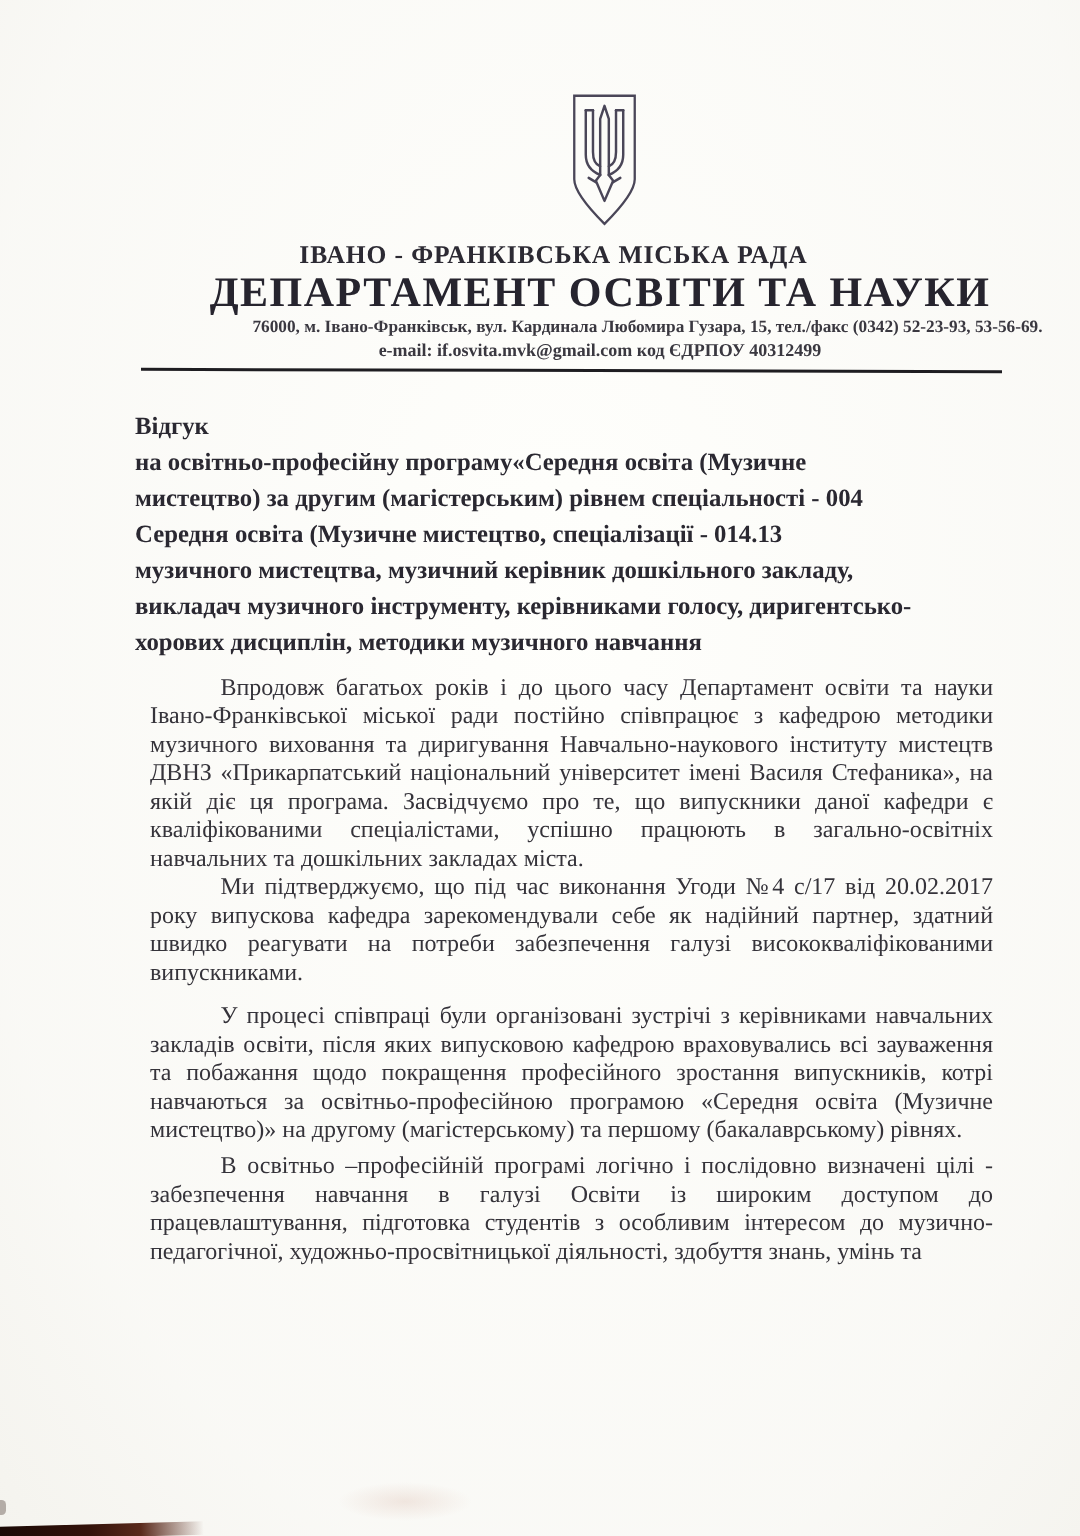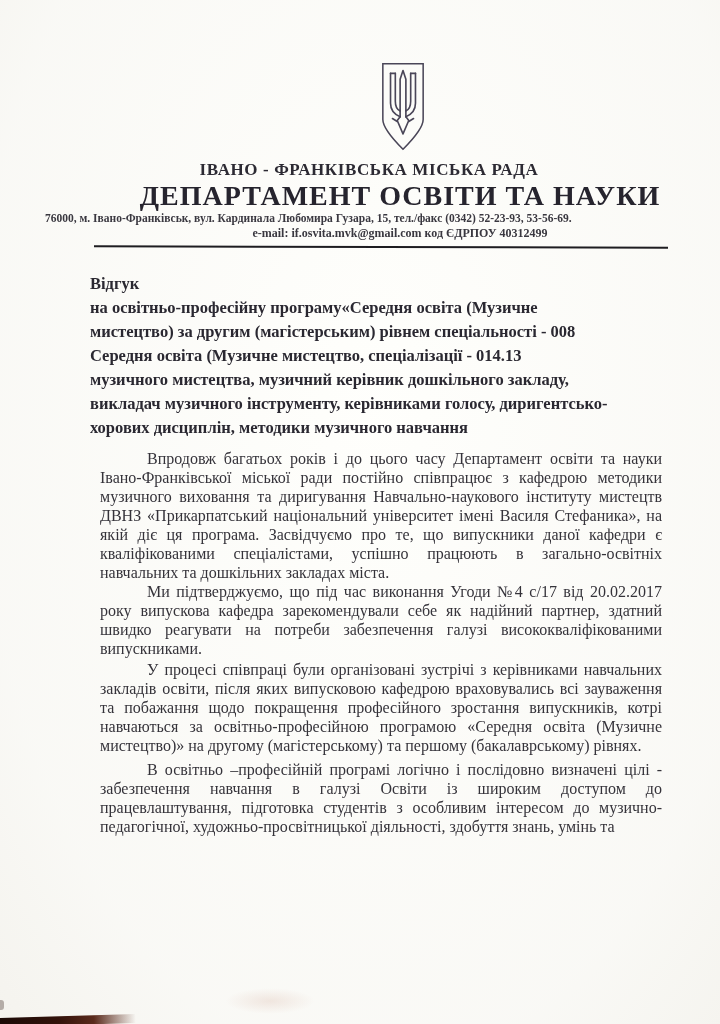--- a/index.html
+++ b/index.html
@@ -51,21 +51,21 @@
     font-size: 28px;
     font-weight: bold;
     letter-spacing: 1px;
     color: #26242e;
   }
   .addr {
     position: absolute;
     top: 212px;
     left: 45px;
     width: 650px;
-    text-align: left;
+    text-align: right;
     font-size: 11.5px;
     font-weight: bold;
     color: #3a3840;
   }
   .contact {
     position: absolute;
     top: 226px;
     left: 75px;
     width: 650px;
     text-align: center;
@@ -99,21 +99,21 @@
     left: 100px;
     width: 562px;
     font-size: 16px;
     line-height: 19px;
     text-align: justify;
   }
   .para {
     margin: 0;
     text-indent: 47px;
   }
-  .para.gap-md { margin-bottom: 2px; }
+  .para.gap-md { margin-bottom: 10px; }
   .para.gap-sm { margin-bottom: 5px; }
   .scan-smudge {
     position: absolute;
     left: 225px;
     top: 988px;
     width: 90px;
     height: 26px;
     background: radial-gradient(ellipse at center, rgba(205,160,140,0.22) 0%, rgba(205,160,140,0) 70%);
     pointer-events: none;
   }
@@ -164,21 +164,21 @@
 
   <div class="org1">ІВАНО - ФРАНКІВСЬКА МІСЬКА РАДА</div>
   <div class="org2">ДЕПАРТАМЕНТ ОСВІТИ ТА НАУКИ</div>
   <div class="addr">76000, м. Івано-Франківськ, вул. Кардинала Любомира Гузара, 15, тел./факс (0342) 52-23-93, 53-56-69.</div>
   <div class="contact">e-mail: if.osvita.mvk@gmail.com код ЄДРПОУ 40312499</div>
   <div class="rule"></div>
 
   <div class="title-block">
     <div>Відгук</div>
     <div>на освітньо-професійну програму«Середня освіта (Музичне</div>
-    <div>мистецтво) за другим (магістерським) рівнем спеціальності - 008</div>
+    <div>мистецтво) за другим (магістерським) рівнем спеціальності - 004</div>
     <div>Середня освіта (Музичне мистецтво, спеціалізації - 014.13</div>
     <div>музичного мистецтва, музичний керівник дошкільного закладу,</div>
     <div>викладач музичного інструменту, керівниками голосу, диригентсько-</div>
     <div>хорових дисциплін,  методики музичного навчання</div>
   </div>
 
   <div class="body-block">
     <p class="para">Впродовж багатьох років і до цього часу Департамент освіти та науки Івано-Франківської міської ради постійно співпрацює з кафедрою методики музичного виховання та диригування Навчально-наукового інституту мистецтв ДВНЗ «Прикарпатський національний університет імені Василя Стефаника», на якій діє ця програма. Засвідчуємо про те, що випускники даної кафедри є кваліфікованими спеціалістами, успішно працюють в загально-освітніх навчальних та дошкільних закладах міста.</p>
     <p class="para gap-md">Ми підтверджуємо, що під час виконання Угоди №4 с/17 від 20.02.2017 року випускова кафедра зарекомендували себе як надійний партнер, здатний швидко реагувати на потреби забезпечення галузі висококваліфікованими випускниками.</p>
     <p class="para gap-sm">У процесі співпраці  були організовані зустрічі з керівниками навчальних закладів освіти, після яких випусковою кафедрою враховувались всі зауваження та побажання щодо покращення професійного зростання випускників, котрі  навчаються за освітньо-професійною програмою «Середня освіта (Музичне мистецтво)» на другому (магістерському) та першому (бакалаврському) рівнях.</p>

